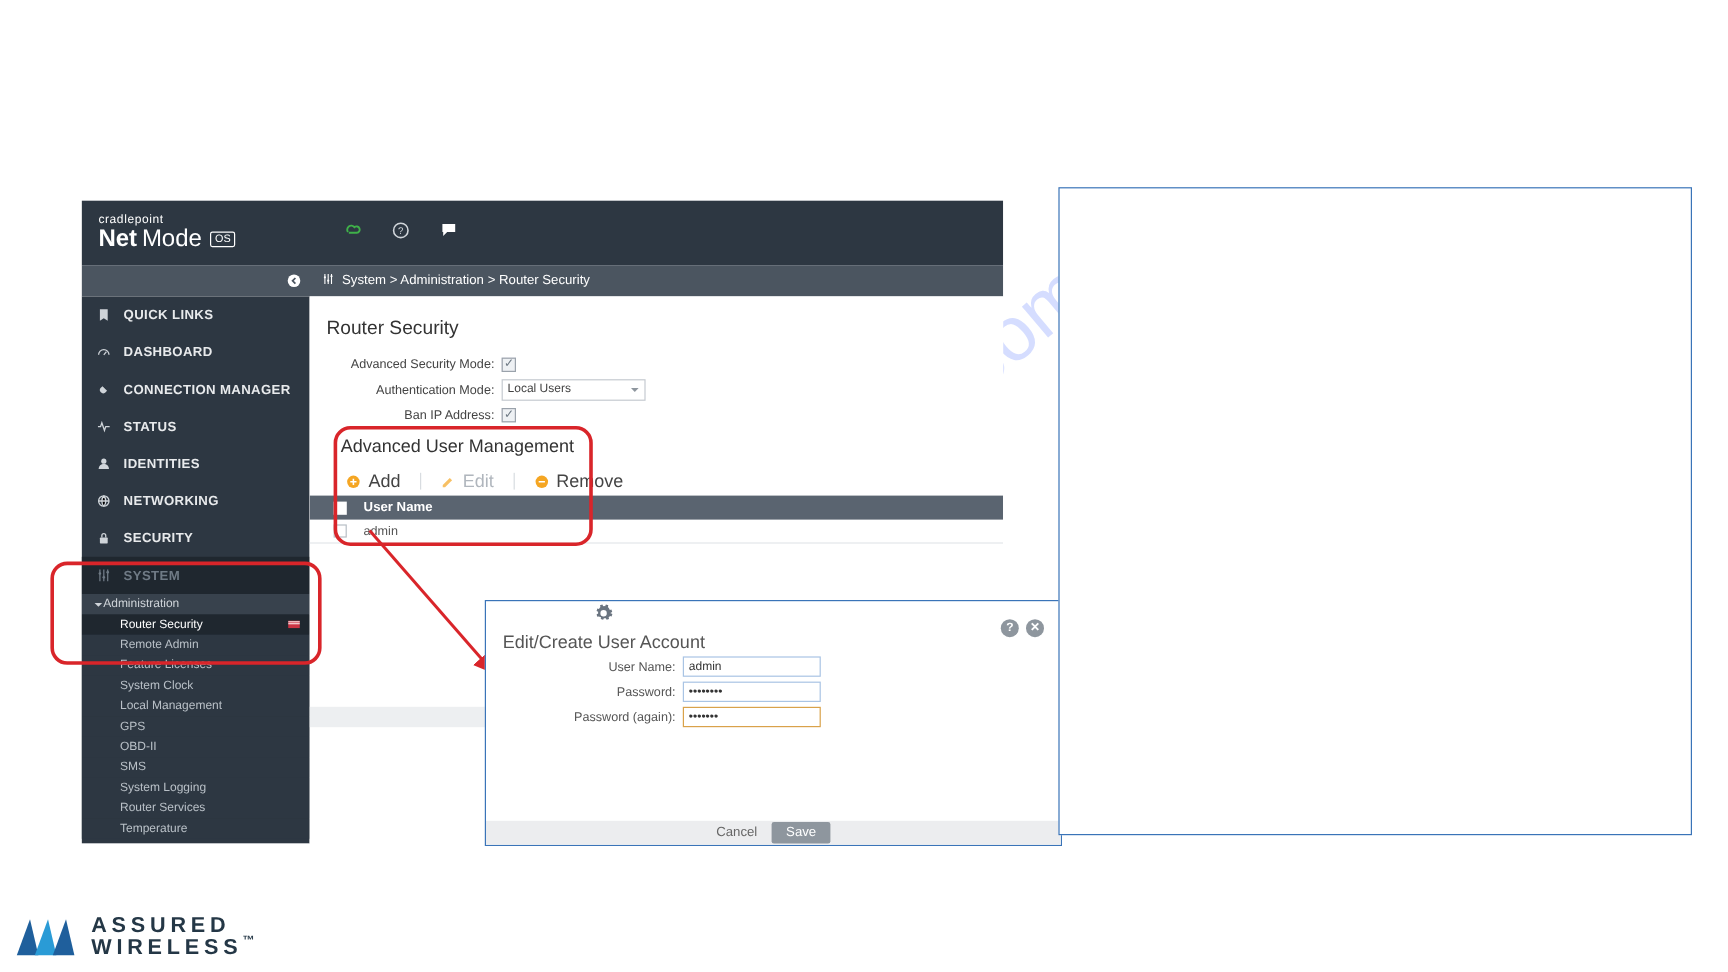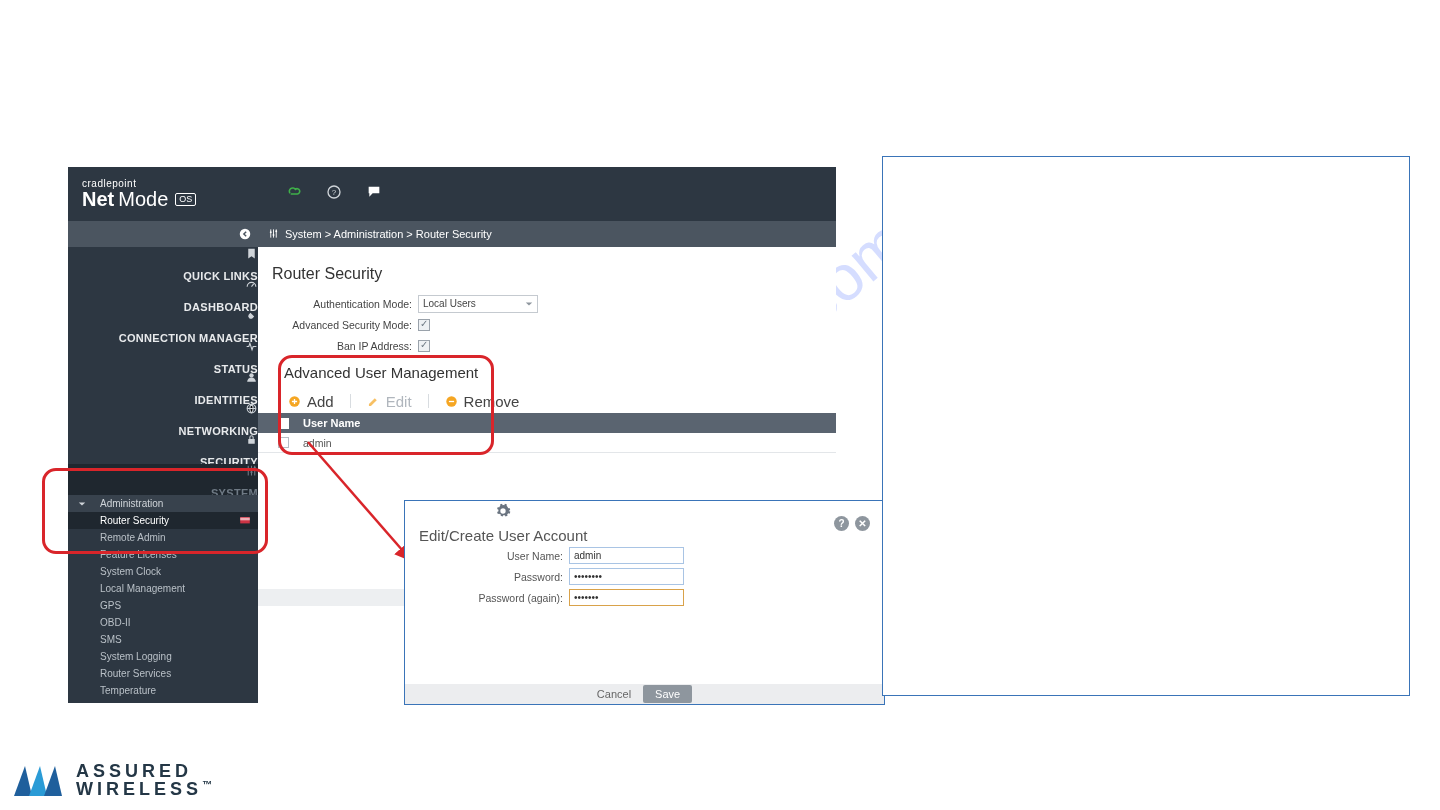--- a/index.html
+++ b/index.html
@@ -33,27 +33,27 @@
   .collapse-btn svg { width:14px; height:14px; }
   .breadcrumb { display:flex; align-items:center; gap:6px; padding-left:10px; }
   .breadcrumb svg { width:11px; height:11px; }
 
   .body-area { display:flex; height:calc(100% - 80px); }
   .sidebar {
     width:190px; background:#2d3742; color:#c8ced4; font-size:11px;
     display:flex; flex-direction:column;
   }
   .nav-item {
-    display:flex; align-items:flex-end; gap:10px; height:31px; padding-left:12px;
-    font-weight:700; letter-spacing:0.3px; color:#e8eaec; cursor:pointer;flex-direction:column;
+    display:flex; align-items:center; gap:10px; height:31px; padding-left:12px;
+    font-weight:700; letter-spacing:0.3px; color:#e8eaec; cursor:pointer;
   }
   .nav-item.active { background:#1f272f; color:#6f7a85; }
   .nav-item svg { width:13px; height:13px; flex-shrink:0; }
   .sub-group-header {
-    display:flex; align-items:center; gap:14px; height:17px; padding-left:10px;
+    display:flex; align-items:center; gap:0; height:17px; padding-left:10px;
     background:#38424d; font-size:10px; color:#cfd4d9;
   }
   .sub-group-header svg { width:8px; height:8px; }
   .sub-item {
     height:17px; display:flex; align-items:center; padding-left:32px;
     font-size:10px; color:#b9c0c7; background:#2d3742; cursor:pointer;
     position:relative;
   }
   .sub-item.selected { background:#1f272f; color:#fff; }
   .sub-item .flag { position:absolute; right:8px; width:10px; height:8px; }
@@ -324,31 +324,31 @@
         </div>
       <div class="sub-item">
           <span>Temperature</span>
         </div>
     </div>
 
     <div class="content">
       <h2>Router Security</h2>
 
       <div class="form-row">
+        <label>Advanced Security Mode:</label>
+        <span class="chk"></span>
+      </div>
+      <div class="form-row">
         <label>Authentication Mode:</label>
         <div class="sel">
           <span>Local Users</span>
           <svg viewBox="0 0 10 10">
               <path fill="#8e969e" d="M1 3l4 4 4-4z"></path>
             </svg>
         </div>
-      </div>
-      <div class="form-row">
-        <label>Advanced Security Mode:</label>
-        <span class="chk"></span>
       </div>
       <div class="form-row">
         <label>Ban IP Address:</label>
         <span class="chk"></span>
       </div>
 
       <h3>Advanced User Management</h3>
 
       <div class="toolbar-row">
         <div class="tool-btn add">

